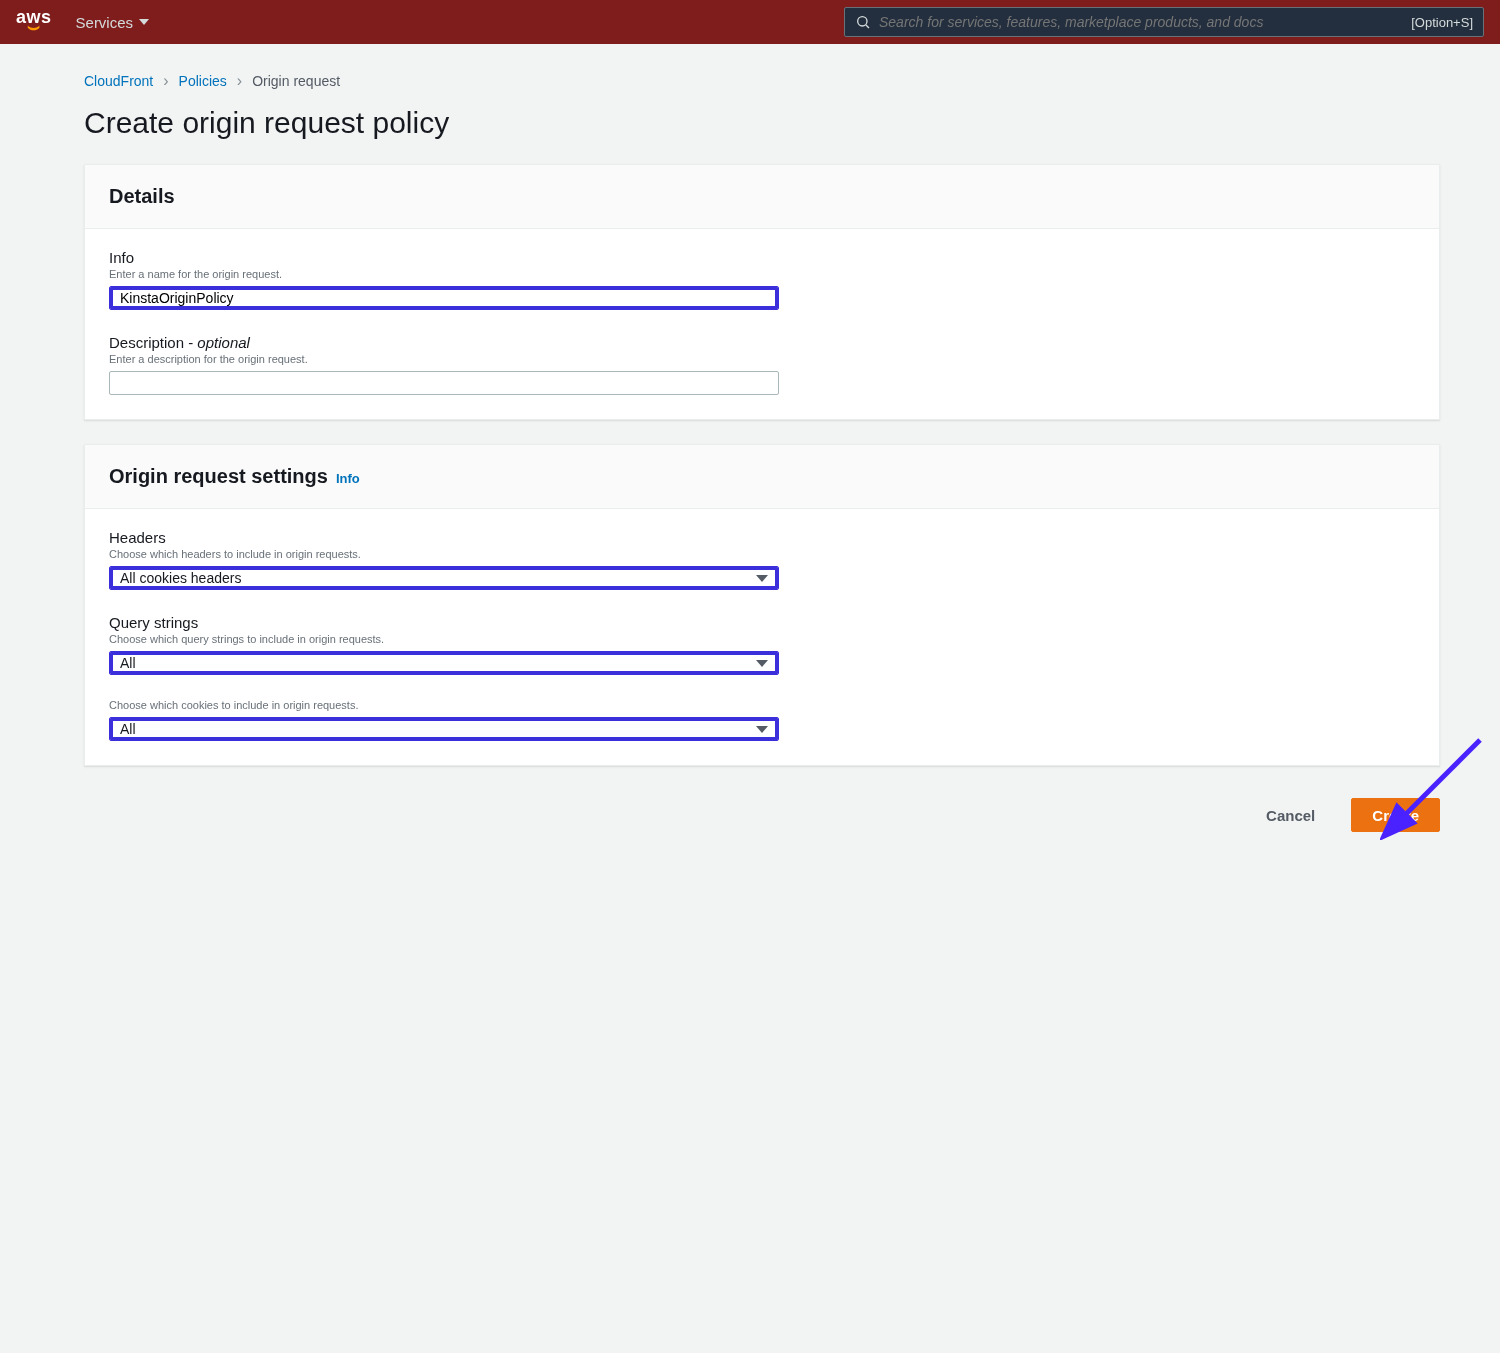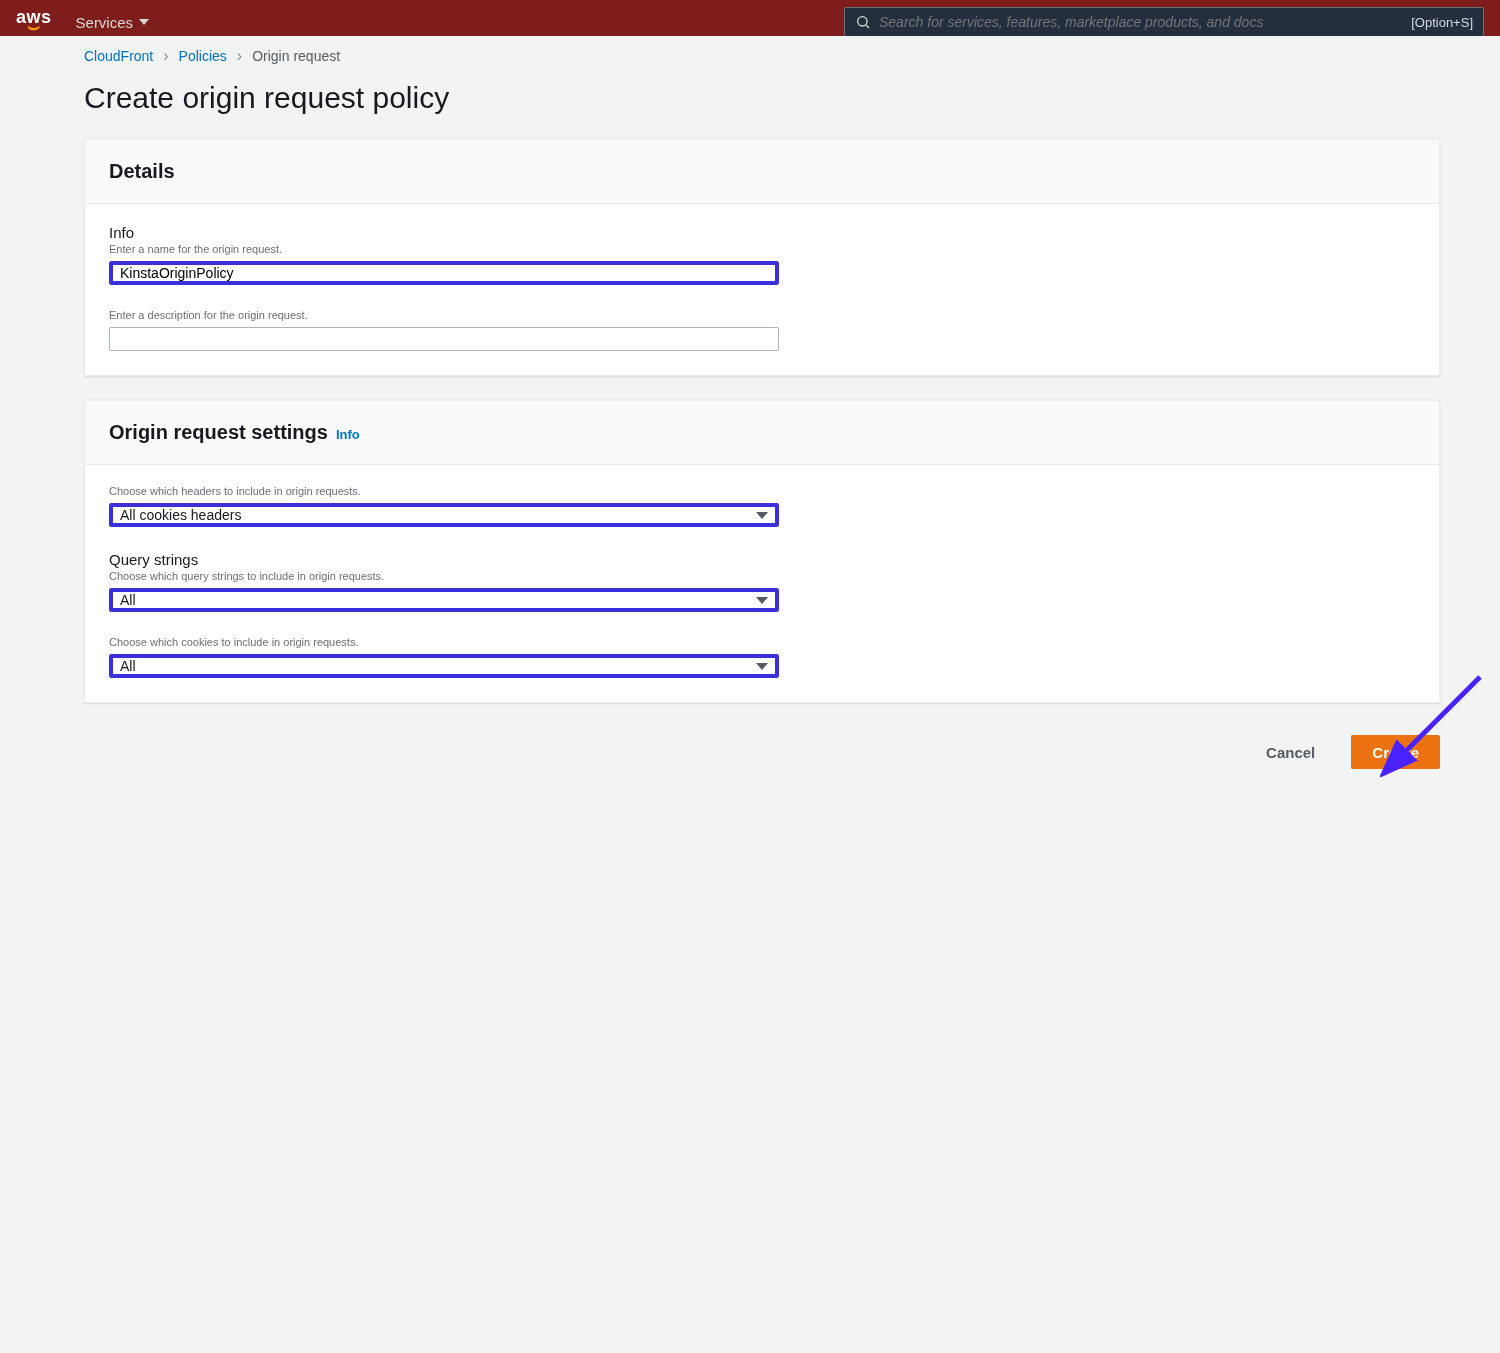--- a/index.html
+++ b/index.html
@@ -73,23 +73,23 @@
     top: 60px;
     cursor: pointer;
     padding: 6px;
   }
   .menu-btn div {
     width: 18px; height: 2px; background: #545b64;
     margin: 3px 0;
   }
   .main {
     position: absolute;
-    left: 0; right: 0; top: 36px;
+    left: 0; right: 0; top: 44px;
     background: #f2f3f3;
-    padding: 11px 60px 40px 84px;
+    padding: 28px 60px 40px 84px;
   }
   .breadcrumbs {
     display: flex;
     align-items: center;
     gap: 10px;
     font-size: 14px;
     margin-bottom: 16px;
   }
   .breadcrumbs a { color: #0073bb; text-decoration: none; cursor: pointer; }
   .breadcrumbs .sep { color: #879196; font-size: 16px; }
@@ -245,35 +245,39 @@
     </div>
     <div class="panel-body">
 
       <div class="field">
         <div class="field-label">Info</div>
         <div class="field-hint">Enter a name for the origin request.</div>
         <input class="text-input hl" value="KinstaOriginPolicy" style="">
       </div>
 
       <div class="field">
+        <div class="field-label">
+          <span>Description - </span><span class="opt">optional</span>
+        </div>
         <div class="field-hint">Enter a description for the origin request.</div>
         <input class="text-input" value="" style="">
       </div>
 
     </div>
   </div>
 
   <div class="panel">
     <div class="panel-header">
       <h2>Origin request settings</h2>
       <span class="info-link">Info</span>
     </div>
     <div class="panel-body">
 
       <div class="field">
+        <div class="field-label">Headers</div>
         <div class="field-hint">Choose which headers to include in origin requests.</div>
         <div class="select-box hl">
           <span>All cookies headers</span>
           <span class="caret"></span>
         </div>
       </div>
 
       <div class="field">
         <div class="field-label">Query strings</div>
         <div class="field-hint">Choose which query strings to include in origin requests.</div>

